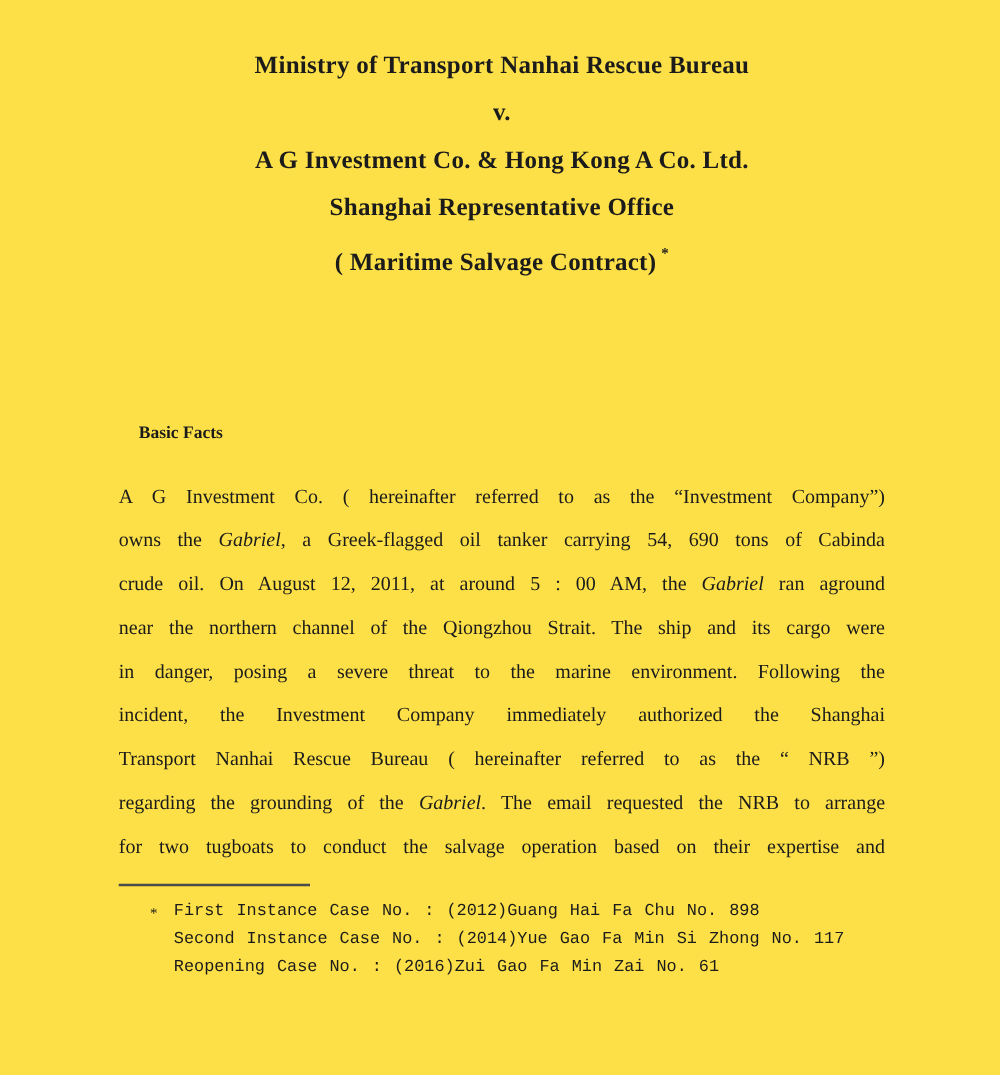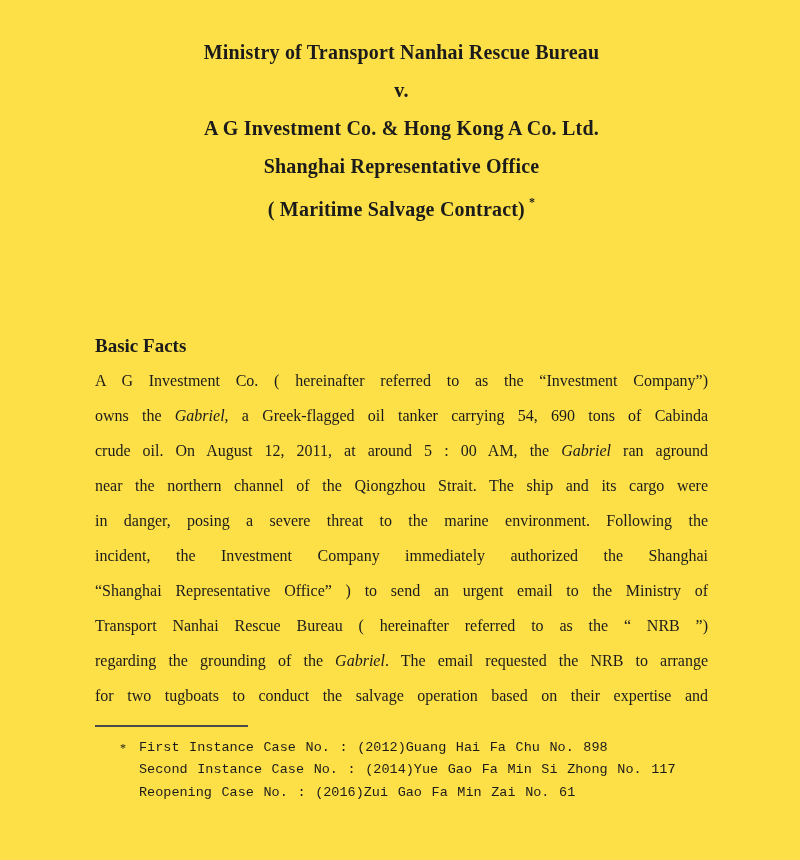--- a/index.html
+++ b/index.html
@@ -39,23 +39,23 @@
     position: relative;
     top: -2px;
   }
   
   .section {
     margin-top: 100px;
     font-size: 16px;
   }
   .heading {
     font-weight: bold;
-    font-size: 19px;
+    font-size: 14px;
     line-height: 35px;
-    margin: 0;
+    margin: 16px;
   }
   .bodyline {
     line-height: 35px;
     text-align: justify;
     text-align-last: justify;
     white-space: normal;
     word-spacing: 1px;
   }
   .it { font-style: italic; }
   
@@ -98,21 +98,20 @@
     </header>
 
     <section class="section">
       <h2 class="heading">Basic Facts</h2>
       <div class="bodyline"><span>A G Investment Co. ( hereinafter referred to as the “Investment Company”)</span><span class="it"></span><span></span></div>
       <div class="bodyline"><span>owns the </span><span class="it">Gabriel</span><span>, a Greek-flagged oil tanker carrying 54, 690 tons of Cabinda</span></div>
       <div class="bodyline"><span>crude oil. On August 12, 2011, at around 5 : 00 AM, the </span><span class="it">Gabriel</span><span> ran aground</span></div>
       <div class="bodyline"><span>near the northern channel of the Qiongzhou Strait. The ship and its cargo were</span><span class="it"></span><span></span></div>
       <div class="bodyline"><span>in danger, posing a severe threat to the marine environment. Following the</span><span class="it"></span><span></span></div>
       <div class="bodyline"><span>incident, the Investment Company immediately authorized the Shanghai</span><span class="it"></span><span></span></div>
-      <div class="bodyline"><span>“Shanghai Representative Office” ) to send an urgent email to the Ministry of</span><span class="it"></span><span></span></div>
       <div class="bodyline"><span>Transport Nanhai Rescue Bureau ( hereinafter referred to as the “ NRB ”)</span><span class="it"></span><span></span></div>
       <div class="bodyline"><span>regarding the grounding of the </span><span class="it">Gabriel</span><span>. The email requested the NRB to arrange</span></div>
       <div class="bodyline"><span>for two tugboats to conduct the salvage operation based on their expertise and</span><span class="it"></span><span></span></div>
     </section>
 
     <footer>
       <hr class="fn-rule">
       <div class="footnotes">
         <div class="fn-line">
             <span class="fn-marker">*</span>

